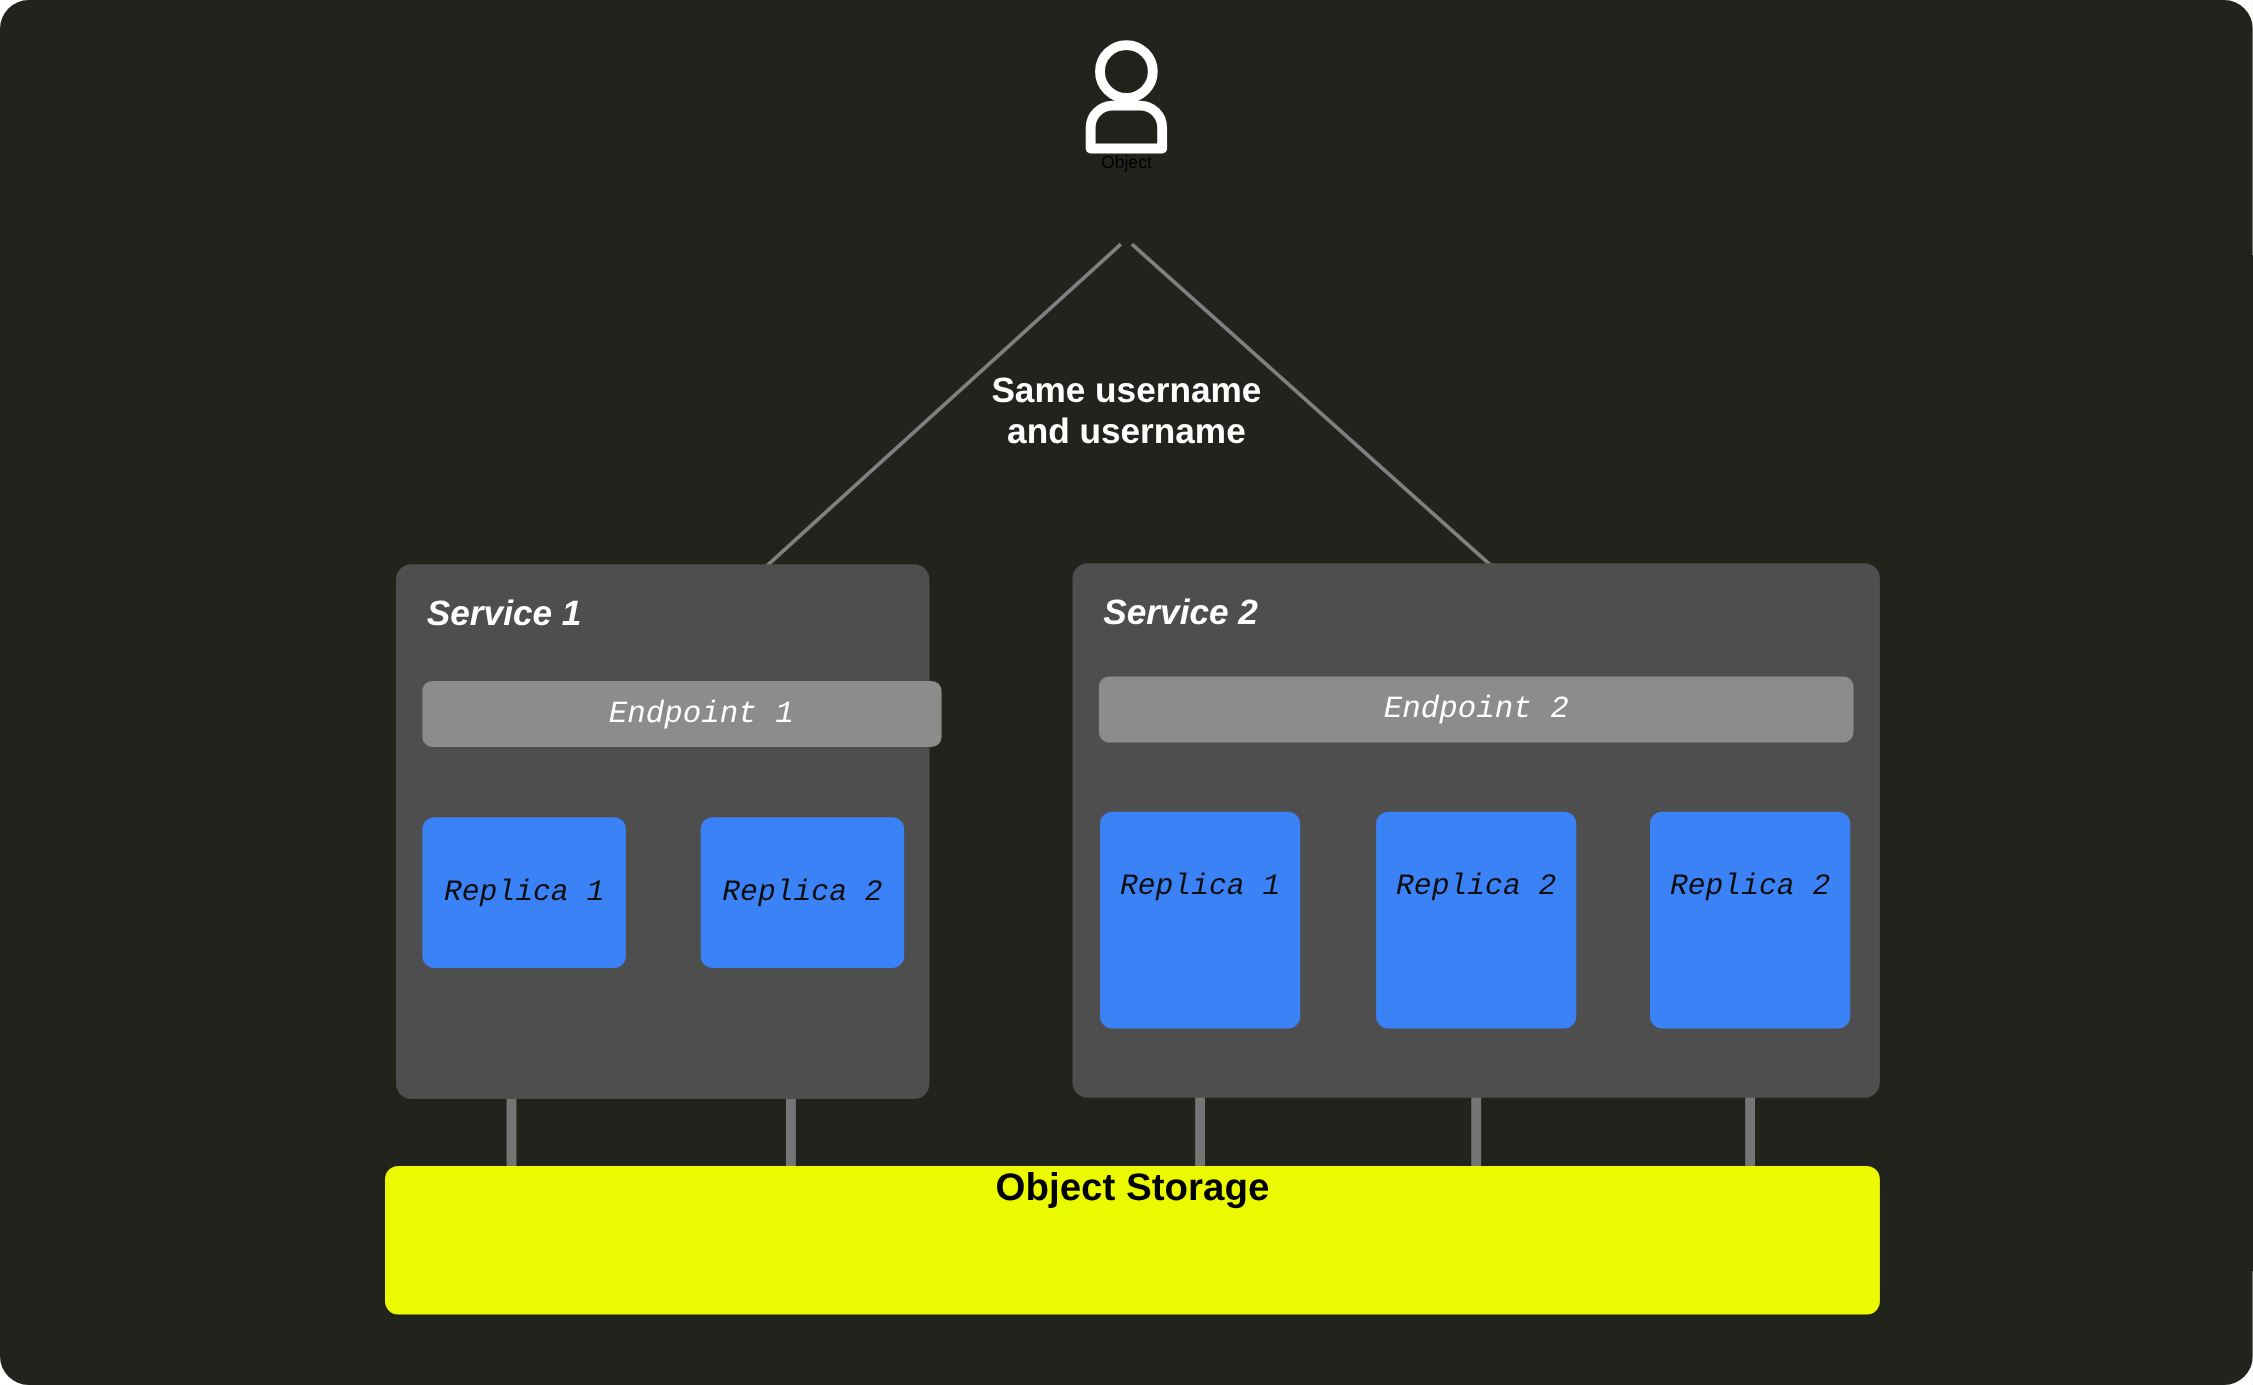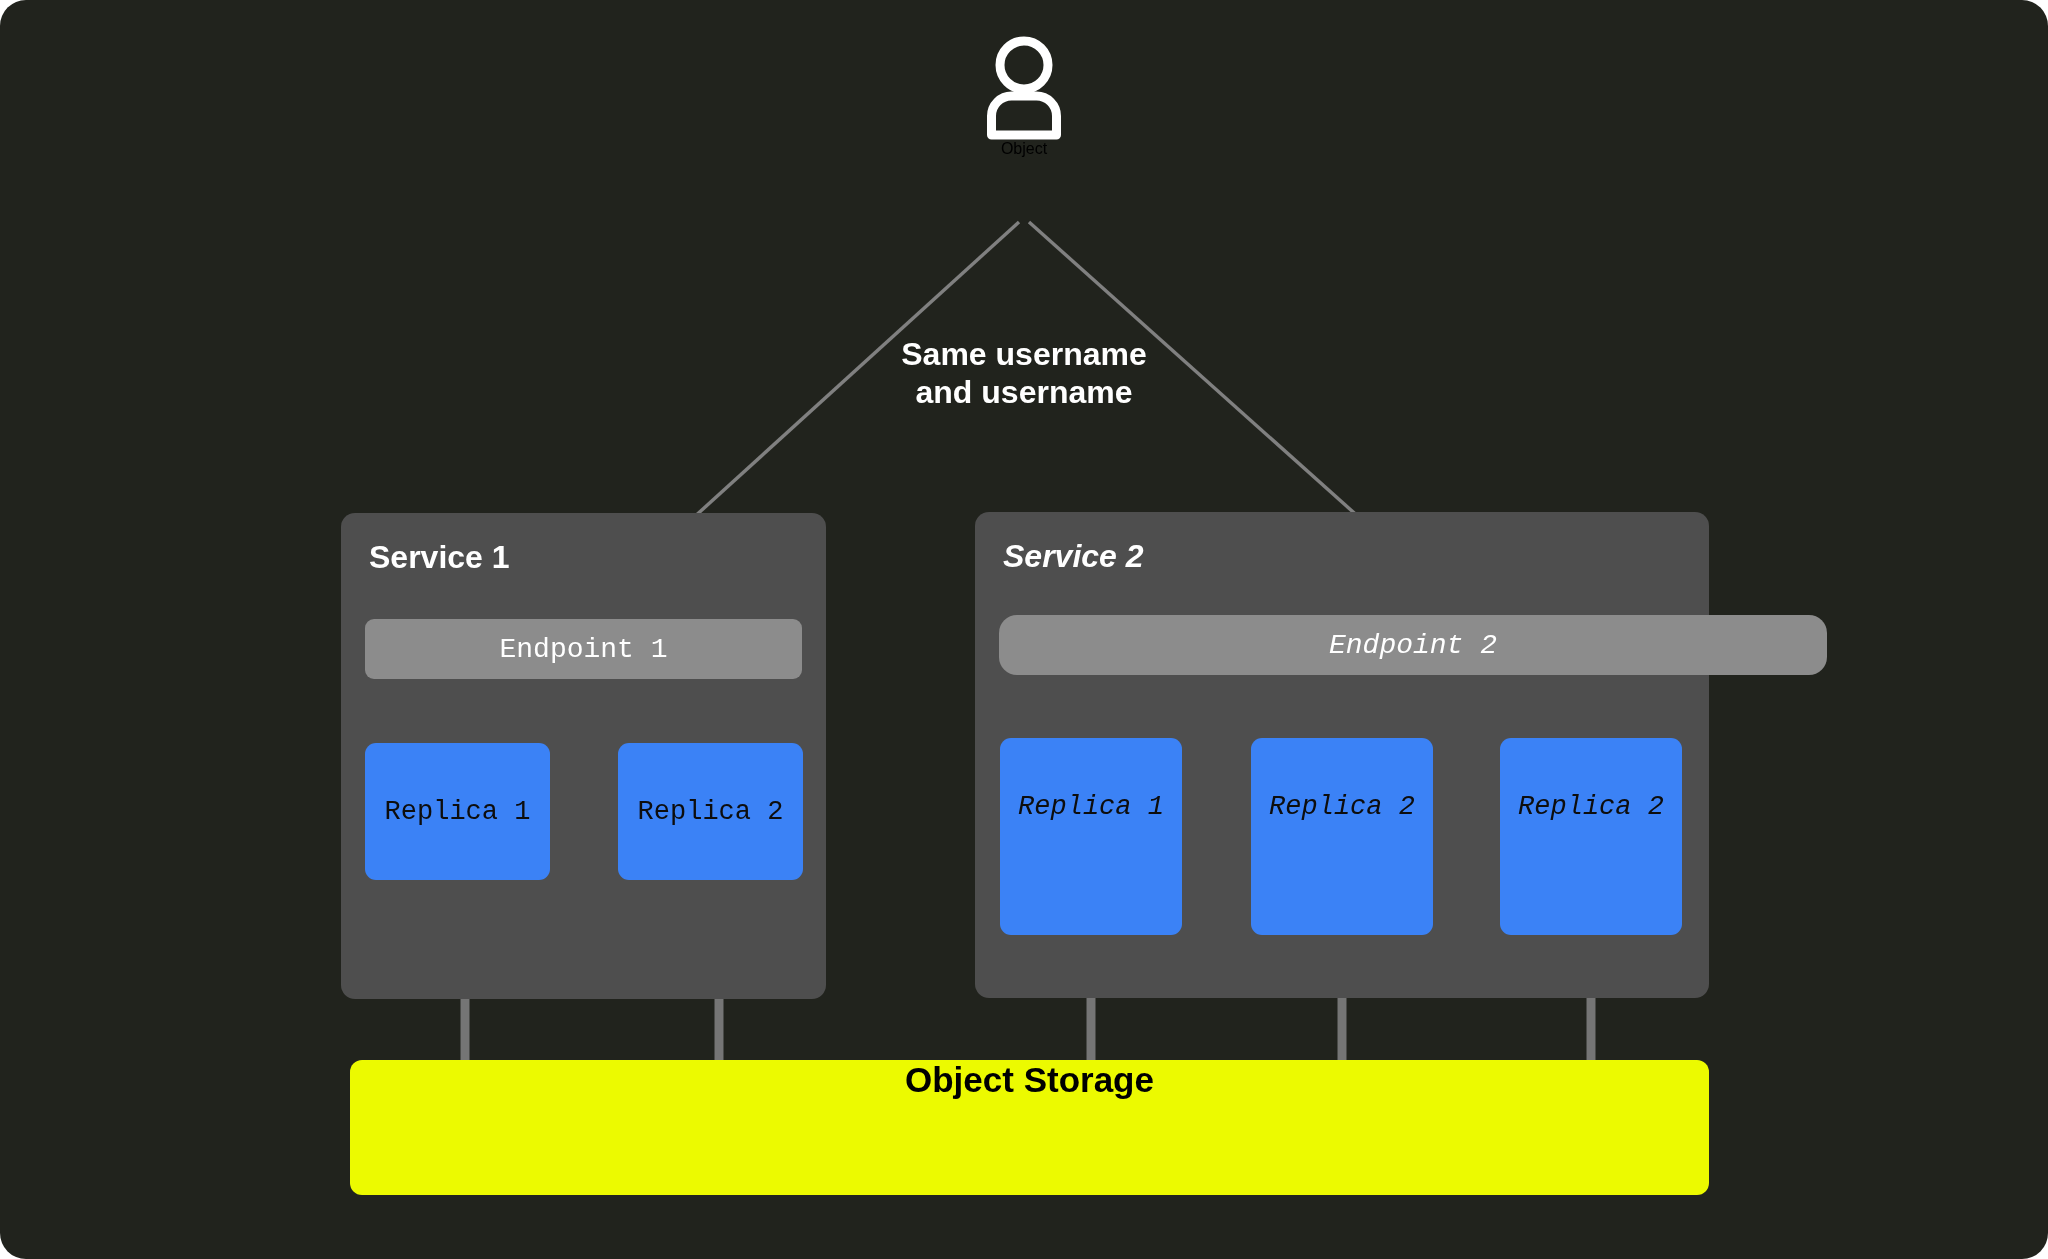--- a/index.html
+++ b/index.html
@@ -57,21 +57,21 @@
     font-weight: bold;
     line-height: 1.18;
   }
 
   
   .service-panel {
     position: absolute;
     background: #4e4e4e;
     border-radius: 14px;
   }
-  #service-panel-1 { left: 341px; top: 513px; width: 485px; height: 486px; }
+  #service-panel-1 { left: 360px; top: 513px; width: 485px; height: 486px; font-style: italic; }
   #service-panel-2 { left: 975px; top: 512px; width: 734px; height: 486px; font-style: italic; }
 
   .service-title {
     position: absolute;
     left: 28px;
     top: 26px;
     color: #ffffff;
     font-size: 32px;
     font-weight: bold;
   }
@@ -80,22 +80,22 @@
     position: absolute;
     background: #8c8c8c;
     border-radius: 9px;
     color: #ffffff;
     font-family: "Liberation Mono", "DejaVu Sans Mono", monospace;
     font-size: 28px;
     display: flex;
     align-items: center;
     justify-content: center;
   }
-  #endpoint-bar-1 { left: 24px; top: 106px; width: 437px; height: 60px; }
-  #endpoint-bar-2 { left: 24px; top: 103px; width: 828px; height: 60px; border-radius: 18px; }
+  #endpoint-bar-1 { left: 24px; top: 106px; width: 437px; height: 60px; padding-left: 35px; }
+  #endpoint-bar-2 { left: 24px; top: 103px; width: 686px; height: 60px; }
 
   .replica-box {
     position: absolute;
     background: #3b82f6;
     border-radius: 11px;
     color: #0d0d0d;
     font-family: "Liberation Mono", "DejaVu Sans Mono", monospace;
     font-size: 27px;
     display: flex;
     align-items: flex-start;

